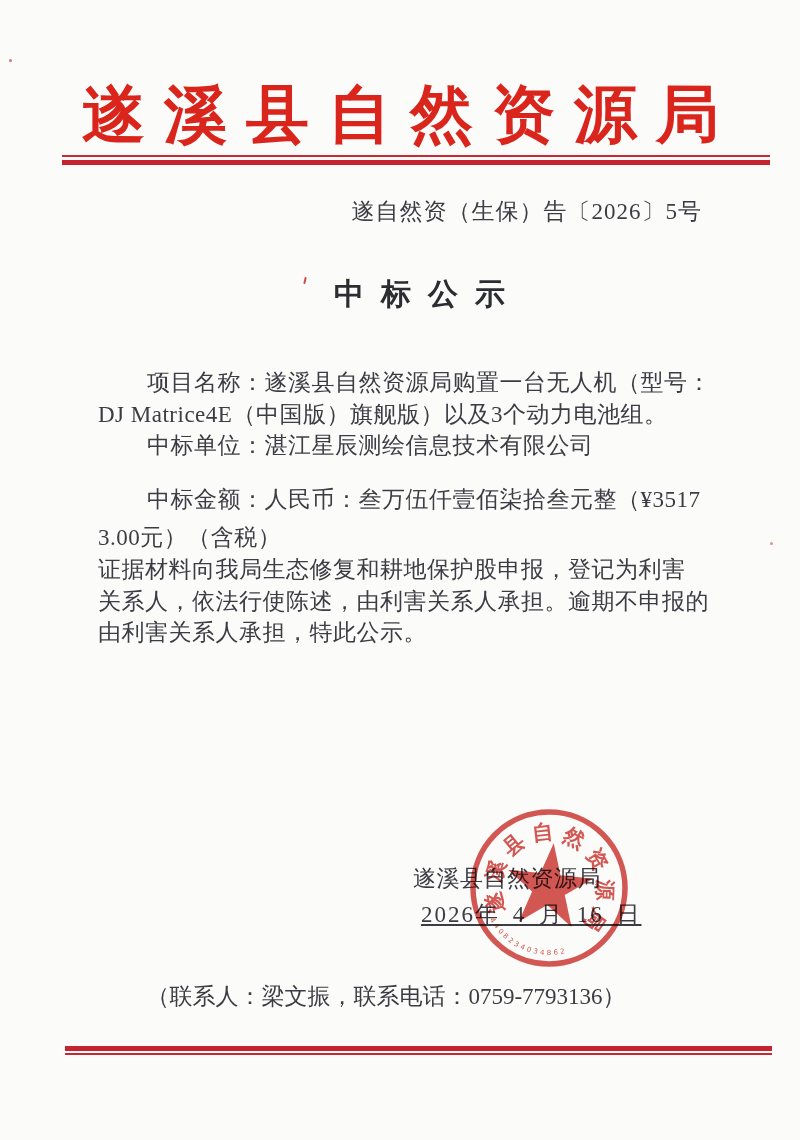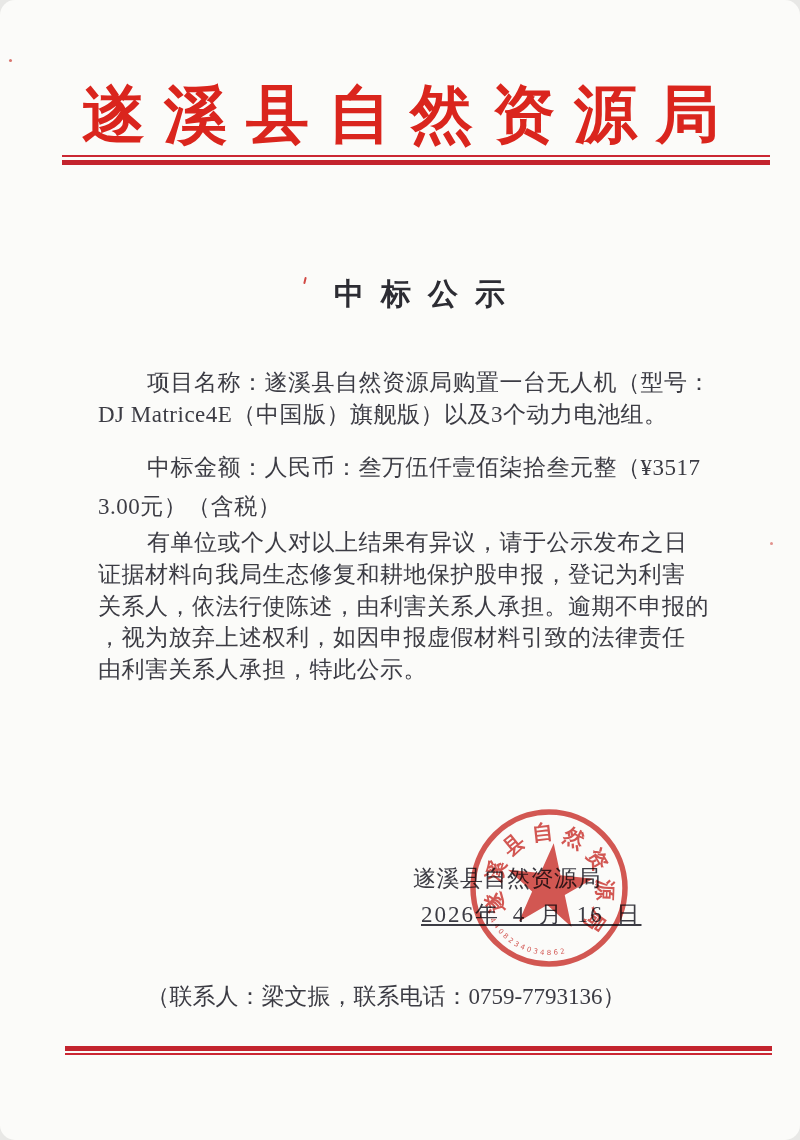--- a/index.html
+++ b/index.html
@@ -1,21 +1,20 @@
 <!DOCTYPE html>
 <html><head>
 <meta charset="utf-8">
 <style>
   html,body { margin:0; padding:0; background:#e8e8e6; }
   .page {
     position:relative; width:800px; height:1140px; margin:0 auto;
     background:#fbfbf9; overflow:hidden;
     font-family:"Liberation Serif","DejaVu Serif",serif;
     color:#3c3c44;
-    border-radius:15px;
   }
   
   .letterhead {
     position:absolute; top:72px; left:0; width:100%;
     text-align:center; padding-left:20px; box-sizing:border-box;
     font-size:63px; font-weight:bold; letter-spacing:19px;
     color:#da251d; white-space:nowrap;
   }
   
   .rule-top { position:absolute; top:155px; left:62px; width:708px; }
@@ -73,32 +72,32 @@
 <div class="page">
 
   <div class="letterhead">遂溪县自然资源局</div>
 
   <div class="rule-top">
     <div class="thin"></div>
     <div class="gap"></div>
     <div class="thick"></div>
   </div>
 
+  <div class="doc-number">遂自然资（生保）告〔2026〕5号</div>
 
   <div class="doc-title">中标公示</div>
 
   <div class="body-text">
     <div class="line ind">项目名称：遂溪县自然资源局购置一台无人机（型号：</div>
     <div class="line">DJ Matrice4E（中国版）旗舰版）以及3个动力电池组。</div>
+    <div class="line ind">中标单位：湛江星辰测绘信息技术有限公司</div>
     <div class="line ind gap-a">中标金额：人民币：叁万伍仟壹佰柒拾叁元整（¥3517</div>
     <div class="line gap-b">3.00元）（含税）</div>
-    <div class="line ind gap-c">有单位或个人对以上结果有异议，请于公示发布之日</div>
     <div class="line">证据材料向我局生态修复和耕地保护股申报，登记为利害</div>
     <div class="line">关系人，依法行使陈述，由利害关系人承担。逾期不申报的</div>
-    <div class="line">，视为放弃上述权利，如因申报虚假材料引致的法律责任</div>
     <div class="line">由利害关系人承担，特此公示。</div>
   </div>
 
   <div class="sig-org">遂溪县自然资源局</div>
   <div class="sig-date">2026年 4 月 16 日</div>
 
   <svg class="seal" viewBox="0 0 200 200">
     <circle class="seal-ring" cx="100" cy="100" r="76"></circle>
     <g transform="rotate(10 100 100)">
       <polygon class="seal-star" transform="rotate(-4 100 100)" points="100,55 110.1,86.1 142.8,86.1 116.4,105.3 126.5,136.4 100,117.2 73.6,136.4 83.6,105.3 57.2,86.1 89.9,86.1"></polygon>

